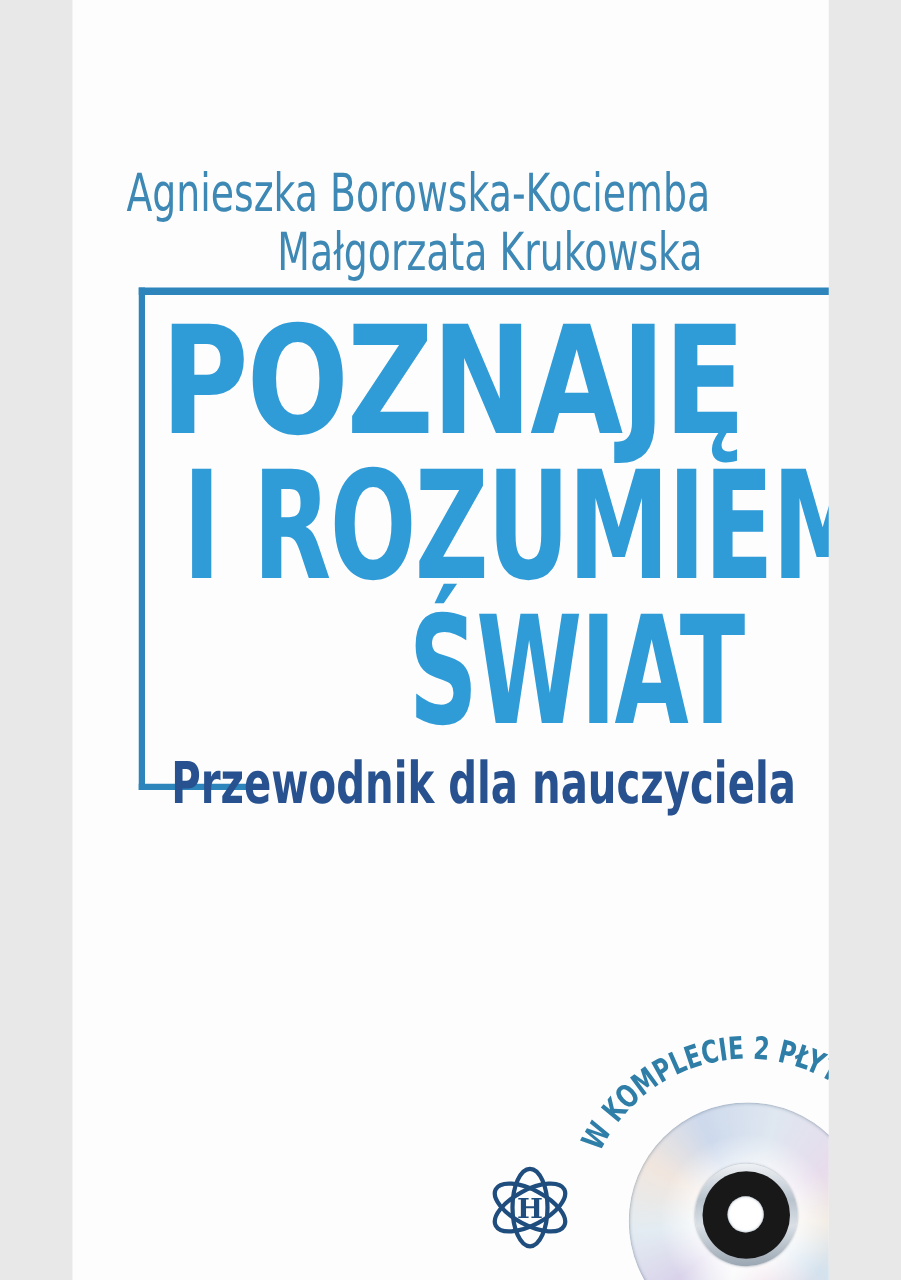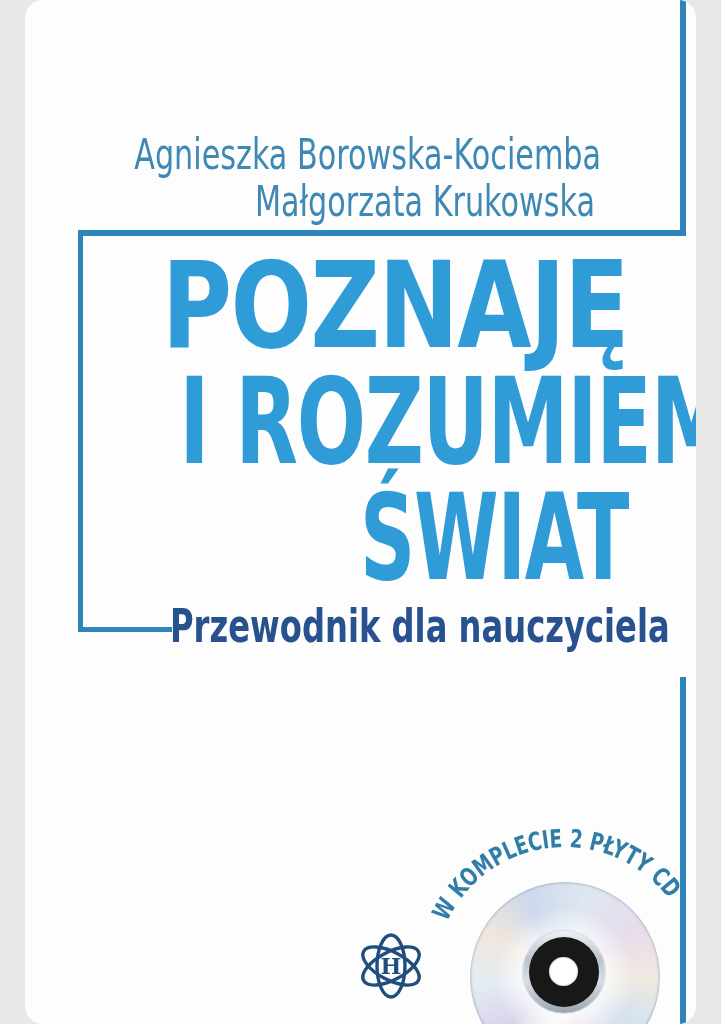--- a/index.html
+++ b/index.html
@@ -1,23 +1,22 @@
 <!DOCTYPE html>
 <html style="--background: #fdfdfd; --title_blue: #2F9BD7; --frame_blue: #2E85BC; --author_blue: #3D88B4; --subtitle_navy: #27518F; --arc_teal: #2F7EA8; --logo_navy: #1F4D7D;"><head>
 <meta charset="utf-8">
 <style>
   html,body{margin:0;padding:0;background:#e8e8e8;}
   #cover{
     position:relative;
-    width:671px;height:1024px;
+    width:605px;height:1024px;
     background:var(--background,#fdfdfd);
     overflow:hidden;
     font-family:"DejaVu Sans","Liberation Sans",sans-serif;
     margin:0 auto;
-    border-radius:18px;
   }
   
   .frame{position:absolute;background:var(--frame_blue,#2E85BC);}
   #line-right-top   {left:655px;top:0;width:6px;height:236px;}
   #line-top         {left:53px;top:230px;width:608px;height:6px;}
   #line-left        {left:53px;top:230px;width:5px;height:402px;}
   #line-bottom-dash {left:53px;top:627px;width:94px;height:5px;}
   #line-right-bottom{left:655px;top:677px;width:6px;height:347px;}
 
   

